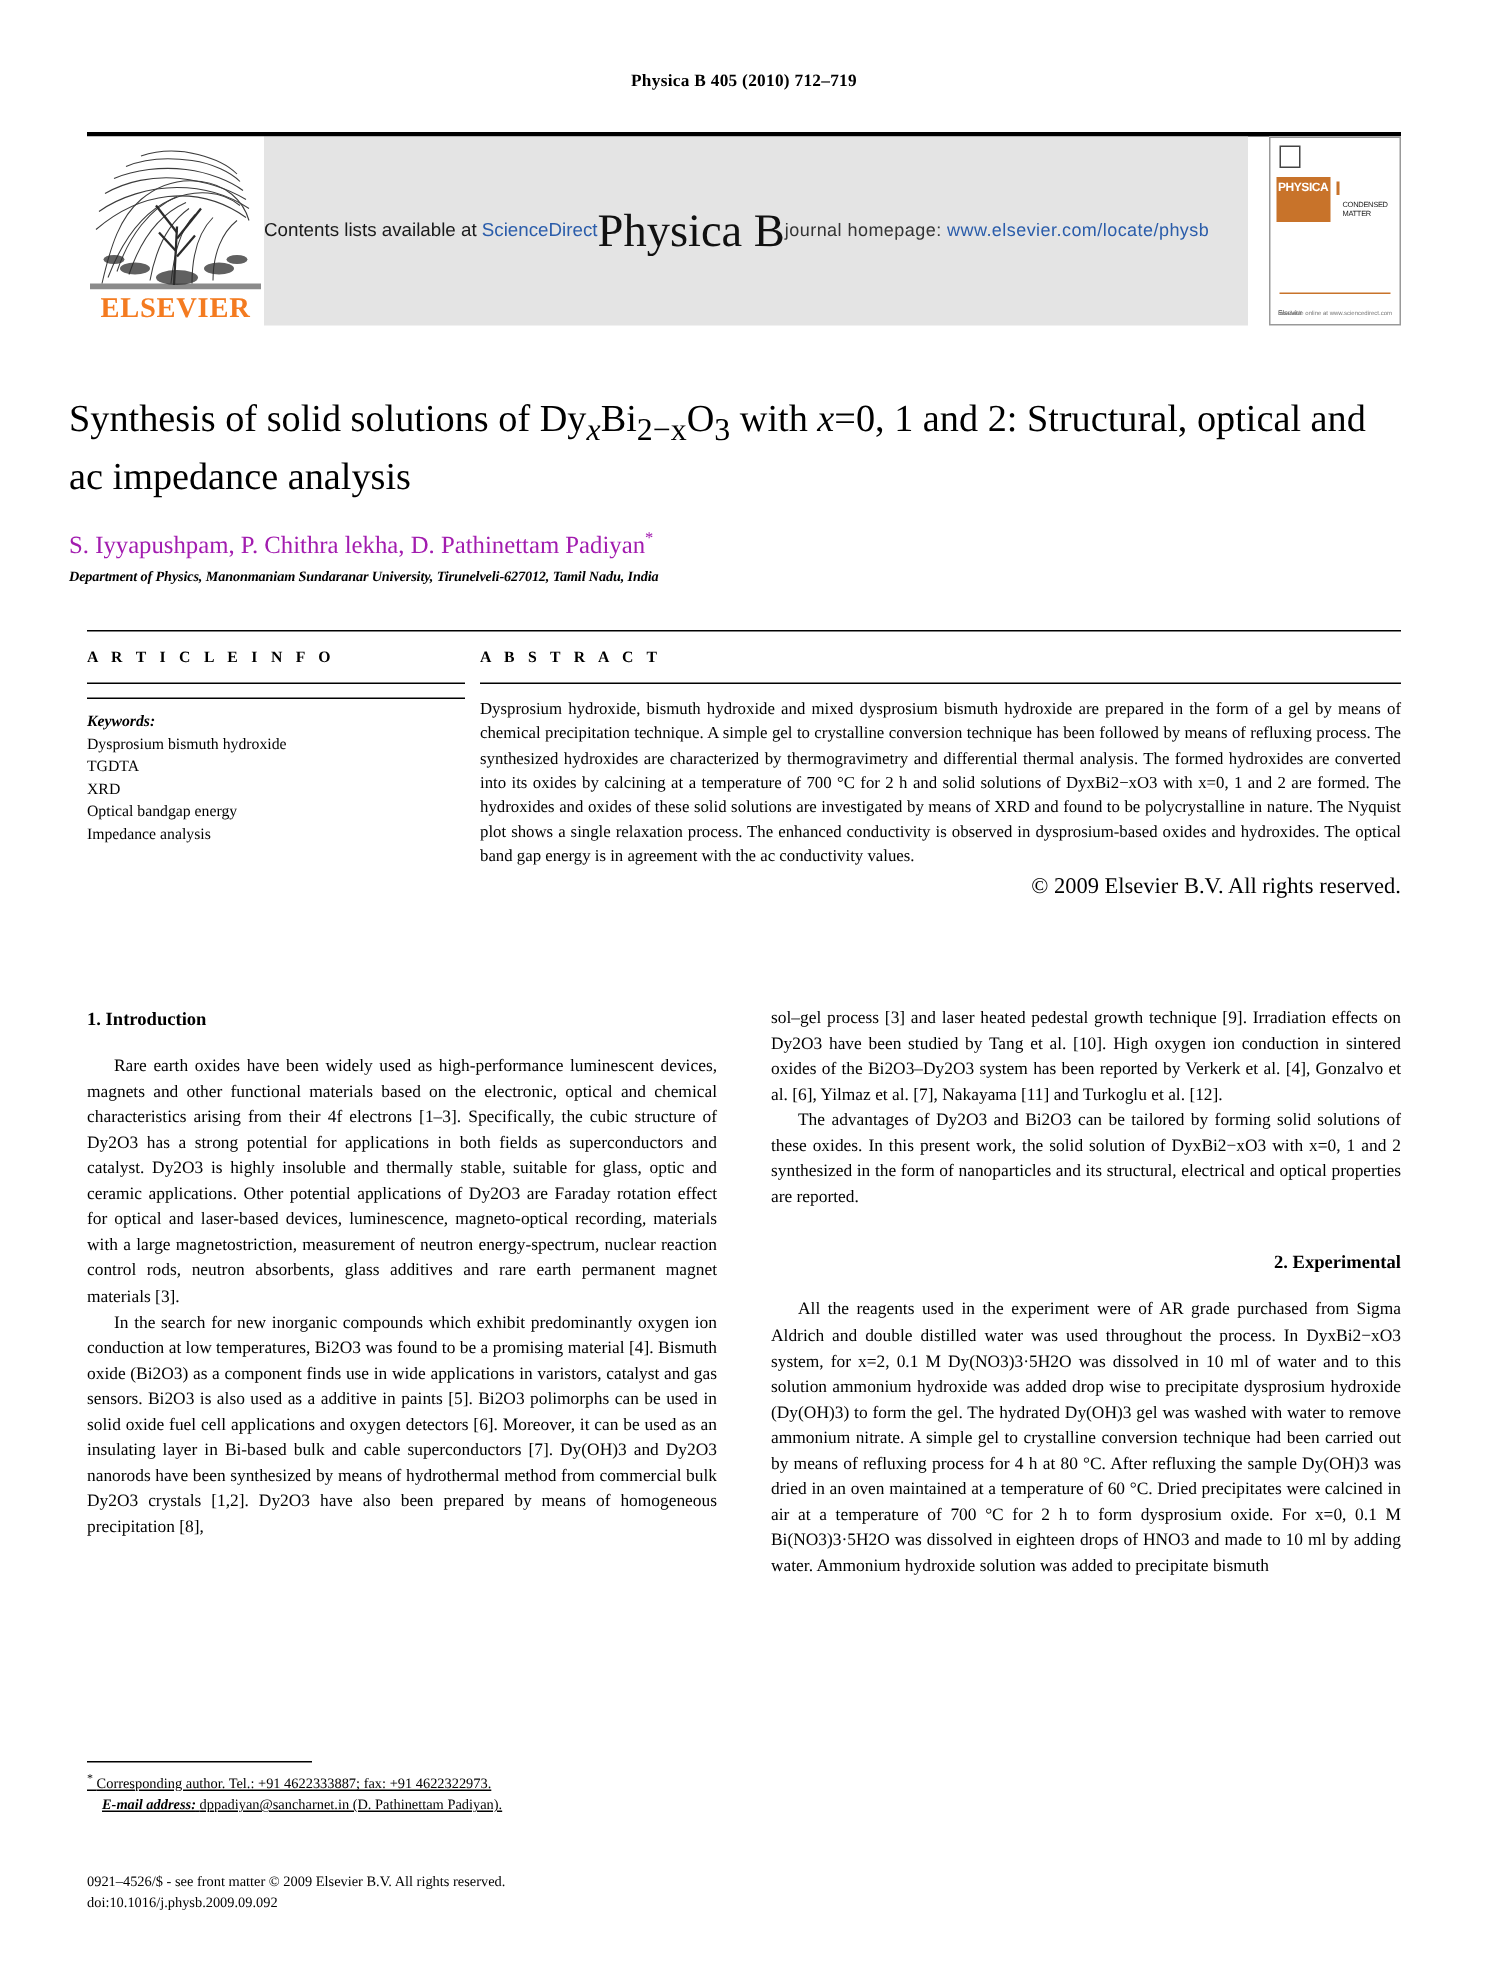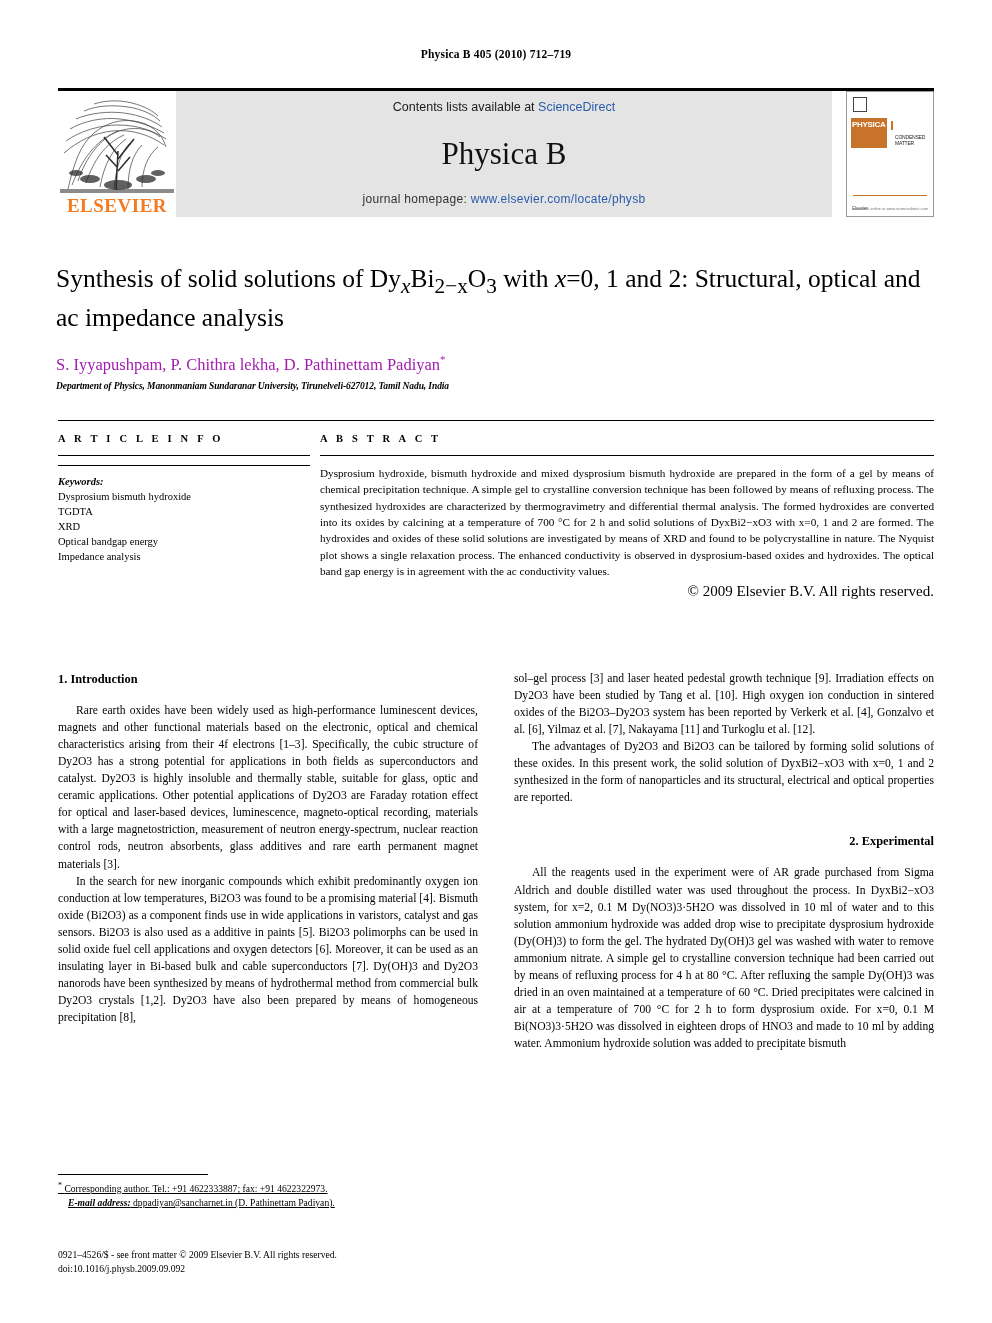--- a/index.html
+++ b/index.html
@@ -68,22 +68,21 @@
     font-family: "Liberation Serif", serif;
     font-size: 19px;
     font-weight: bold;
     letter-spacing: 0.5px;
     color: #F47B20;
   }
   .journal-band {
     flex: 1 1 auto;
     background: #e4e4e4;
     display: flex;
-    flex-direction: column;
-    justify-content: space-between;
+    flex-direction: row;
     align-items: center;
     padding: 9px 0 11px 0;
     box-sizing: border-box;
   }
   .contents-line {
     font-family: "Liberation Sans", sans-serif;
     font-size: 12.5px;
     color: #1a1a1a;
   }
   .contents-line .sd-link { color: #2a5caa; }
@@ -166,21 +165,21 @@
     bottom: 5px;
     font-family: "Liberation Sans", sans-serif;
     font-size: 4px;
     color: #777;
   }
 
   
   .title-block {
     position: absolute;
     top: 262px;
-    left: 56px;
+    left: 46px;
     width: 876px;
   }
   .paper-title {
     font-family: "Liberation Serif", serif;
     font-size: 25.5px;
     line-height: 1.3;
     font-weight: normal;
     margin: 0;
     color: #000;
   }

